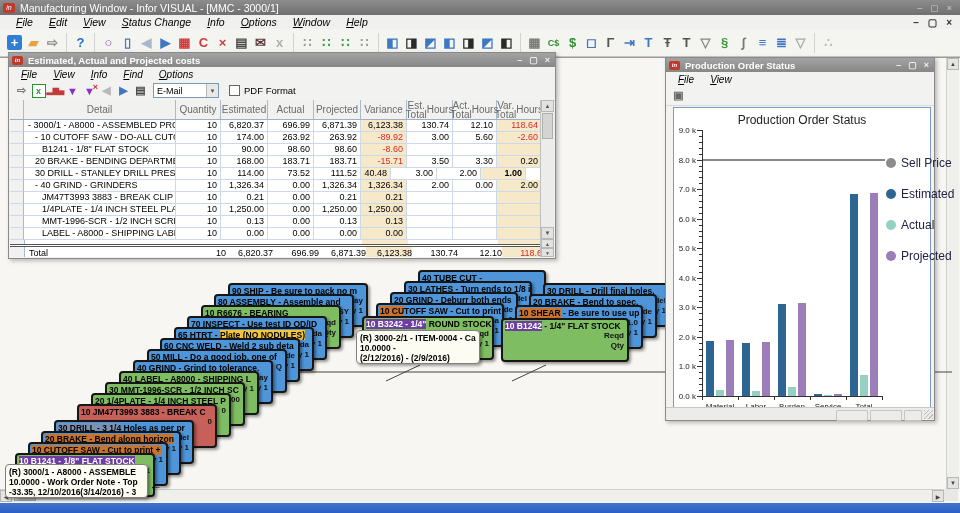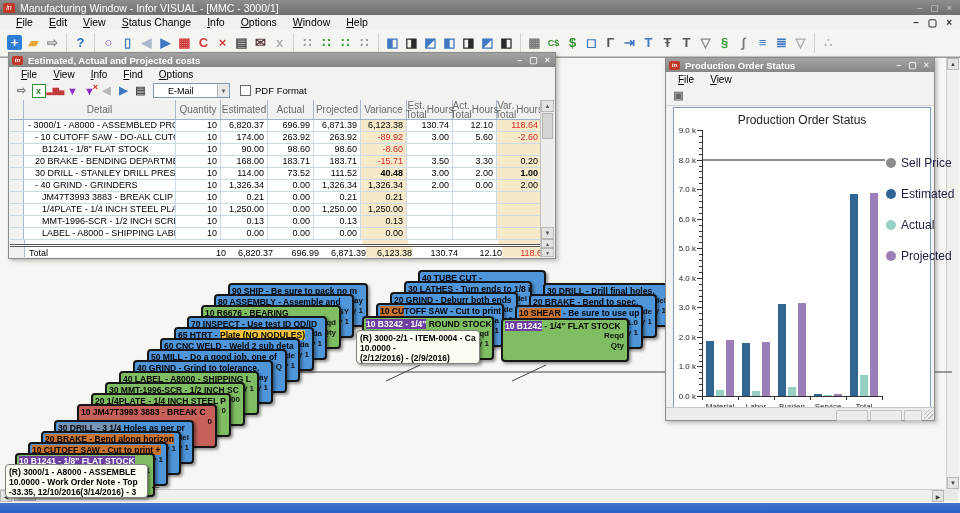--- a/index.html
+++ b/index.html
@@ -7,21 +7,21 @@
        font-family:"Liberation Sans",sans-serif;color:#000;}
   
   .titlebar{position:absolute;left:0;top:0;width:960px;height:15px;
     background:linear-gradient(#8d8d8d,#6f6f6f);color:#fff;font-size:10.5px;
     display:flex;align-items:center;}
   .app-icon{width:12px;height:10px;background:#c0392b;margin:0 5px 0 3px;border-radius:2px;
     color:#fff;font-size:7px;line-height:10px;text-align:center;font-style:italic;flex:0 0 auto;}
   .tb-faint{margin-left:auto;display:flex;gap:8px;padding-right:8px;color:#cfcfcf;font-size:9px;}
   .menubar{position:absolute;left:0;top:15px;width:960px;height:14px;background:#f0f0ee;
     font-size:10.5px;display:flex;align-items:center;padding-left:8px;box-sizing:border-box;}
-  .menu-item{display:inline-block;padding:8px 8px;cursor:default;}
+  .menu-item{display:inline-block;padding:8px 8px;cursor:default;font-style:italic;}
   .menu-item::first-letter{text-decoration:underline;}
   .mdi-controls{margin-left:auto;display:flex;gap:9px;padding-right:8px;color:#333;font-size:10px;font-weight:bold;}
   .toolbar{position:absolute;left:0;top:29px;width:960px;height:28px;background:#f4f4f1;
     border-bottom:1px solid #c6c6c4;display:flex;align-items:center;padding-left:5px;box-sizing:border-box;}
   .tb-icon{width:19px;height:19px;display:flex;align-items:center;justify-content:center;
     font-size:13px;font-weight:bold;border-radius:2px;flex:0 0 auto;}
   .tb-sep{width:1px;height:20px;background:#d2d2d0;margin:0 4px;flex:0 0 auto;}
   .client{position:absolute;left:0;top:57px;width:960px;height:446px;background:#F7F6F2;
     border-top:1px solid #9a9a9a;}
   
@@ -33,21 +33,21 @@
   .child-ctrl{margin-left:auto;display:flex;gap:7px;padding-right:5px;font-size:9px;font-weight:bold;color:#f0f0f0;}
   .child-menu{height:14px;display:flex;align-items:center;font-size:10px;background:#f2f2f0;padding-left:4px;}
   .child-toolbar{height:19px;display:flex;align-items:center;background:#f2f2f0;padding-left:4px;
     border-bottom:1px solid #d8d8d6;}
   .ct-icon{width:17px;height:16px;display:flex;align-items:center;justify-content:center;
     font-size:11px;font-weight:bold;position:relative;flex:0 0 auto;}
   .ct-icon .ov{position:absolute;right:0;top:-1px;color:#d42a2a;font-size:9px;}
   .excel-box{width:12px;height:12px;border:1px solid #2f8f2f;color:#2f8f2f;background:#fff;
     font-size:9px;font-weight:bold;display:flex;align-items:center;justify-content:center;}
   .combo{width:64px;height:13px;background:#fff;border:1px solid #7a9ab8;display:flex;
-    align-items:center;font-size:9px;margin-left:4px;padding-left:11px;}
+    align-items:center;font-size:9px;margin-left:4px;}
   .combo .val{flex:1;padding-left:3px;}
   .combo .drop{width:11px;height:100%;background:#e8e8e6;border-left:1px solid #b8b8b6;
     font-size:6px;display:flex;align-items:center;justify-content:center;color:#555;}
   .checkbox{width:9px;height:9px;border:1px solid #666;background:#fff;margin:0 4px 0 10px;flex:0 0 auto;}
   .cb-label{font-size:9.5px;}
   
   .tbl{position:absolute;left:1px;top:47px;right:1px;bottom:1px;background:#fff;overflow:hidden;}
   .trow{display:flex;height:12px;background:#fff;}
   .trow .cell{box-sizing:border-box;border-right:1px solid #cbd9e8;border-bottom:1px solid #cbd9e8;
     font-size:9px;line-height:11px;overflow:hidden;white-space:nowrap;padding:0 3px;}
@@ -509,21 +509,21 @@
           <div class="cell num" style="width: 44px;">3.30</div>
           <div class="cell num tan" style="width: 45px;">0.20</div>
         </div>
         <div class="trow">
           <div class="cell sel" style="width: 14px;"></div>
           <div class="cell" style="width: 152px; padding-left: 11px;">30 DRILL - STANLEY DRILL PRESS</div>
           <div class="cell num" style="width: 45px;">10</div>
           <div class="cell num" style="width: 47px;">114.00</div>
           <div class="cell num" style="width: 46px;">73.52</div>
           <div class="cell num" style="width: 47px;">111.52</div>
-          <div class="cell num tan" style="width: 46px; font-weight: bold;">40.48</div>
+          <div class="cell num tan" style="width: 30px;">40.48</div>
           <div class="cell num" style="width: 46px;">3.00</div>
           <div class="cell num" style="width: 44px;">2.00</div>
           <div class="cell num tan" style="width: 45px; font-weight: bold;">1.00</div>
         </div>
         <div class="trow">
           <div class="cell sel" style="width: 14px;"></div>
           <div class="cell" style="width: 152px; padding-left: 11px;">-  40 GRIND - GRINDERS</div>
           <div class="cell num" style="width: 45px;">10</div>
           <div class="cell num" style="width: 47px;">1,326.34</div>
           <div class="cell num" style="width: 46px;">0.00</div>

